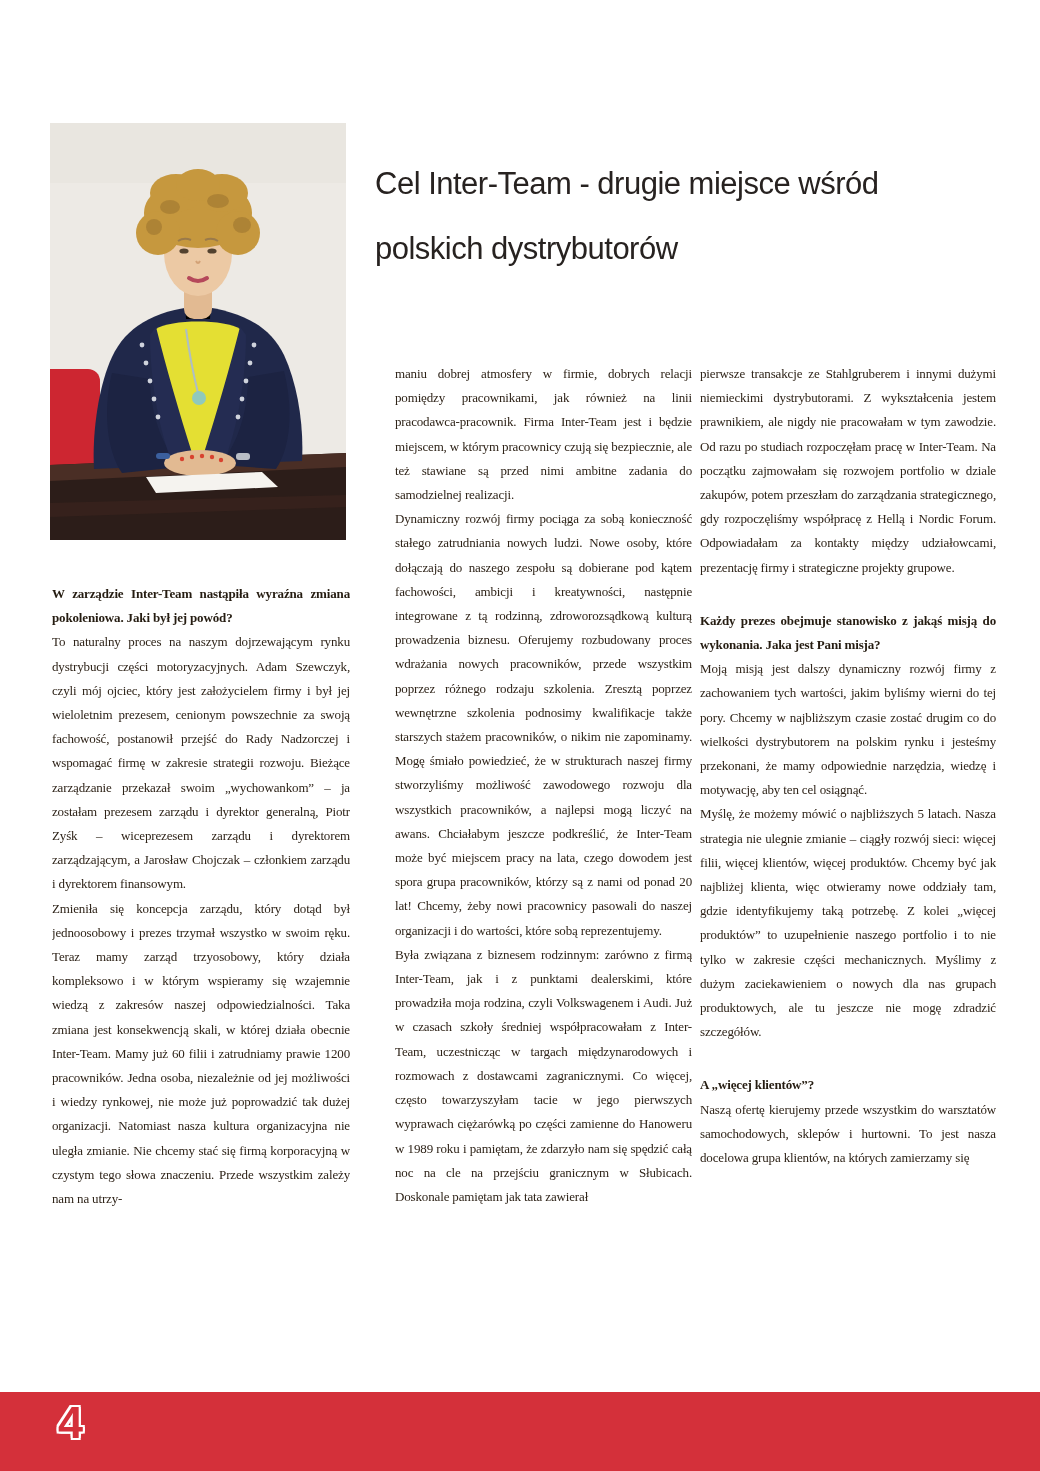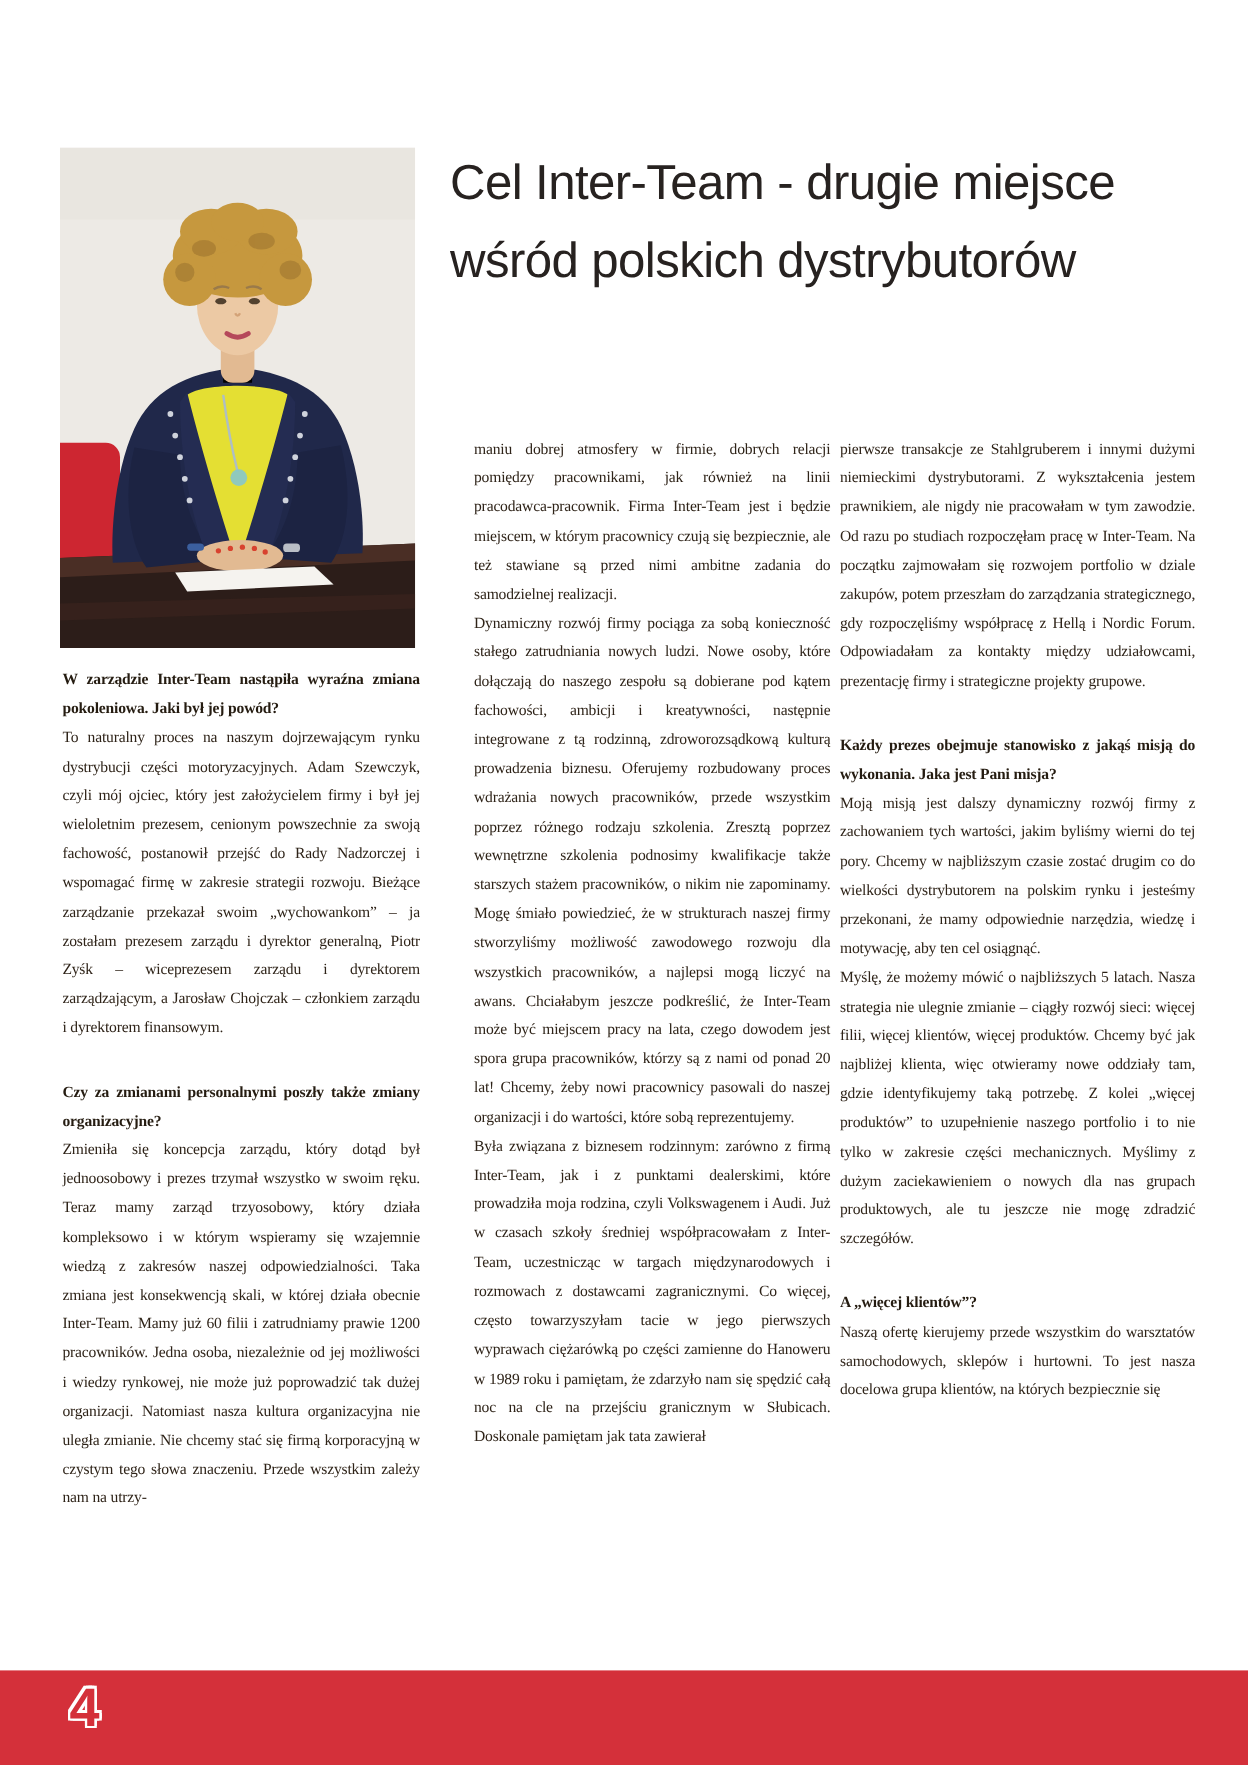--- a/index.html
+++ b/index.html
@@ -22,34 +22,34 @@
   .wywiad {
     position:absolute; right:136px; top:-6px;
     font-family:"Liberation Sans", sans-serif; font-size:28px; font-weight:400;
     color:#2e2a26; letter-spacing:3px; white-space:nowrap;
   }
   .header-right-block { position:absolute; left:909px; top:-3px; width:131px; height:24px; background:#cecece; }
   
   .photo { position:absolute; left:50px; top:123px; width:296px; height:417px; }
   
   .title {
-    position:absolute; left:375px; top:120px; width:612px; margin:0;
+    position:absolute; left:375px; top:151px; width:612px; margin:0;
     font-family:"Liberation Sans", sans-serif; font-weight:400;
-    font-size:41px; line-height:65px; letter-spacing:-0.5px; color:#272220;
+    font-size:31px; line-height:65px; letter-spacing:-0.5px; color:#272220;
   }
   
   .col {
     position:absolute; text-align:justify; color:#2e2318;
     font-size:13px; line-height:24.2px; letter-spacing:-0.15px;
     overflow:hidden;
   }
   .col p { margin:0; }
   .col p.q { font-weight:bold; color:#251c11; margin-top:29px; }
   .col p.q:first-child { margin-top:0; }
-  .col1 { left:52px;  top:554px; width:298px; height:790px; }
+  .col1 { left:52px;  top:582px; width:298px; height:790px; }
   .col2 { left:395px; top:362px; width:297px; height:1012px; }
   .col3 { left:700px; top:362px; width:296px; height:1012px; }
   
   .footer { position:absolute; left:0; top:1392px; width:1040px; height:79px; background:#d4303a; }
   .pagenum {
     position:absolute; left:58px; top:5px;
     font-family:"Liberation Sans", sans-serif; font-weight:bold; font-size:45px;
     color:#d4303a;
     text-shadow: 2px 0 0 #fff, -2px 0 0 #fff, 0 2px 0 #fff, 0 -2px 0 #fff,
                  2px 2px 0 #fff, -2px -2px 0 #fff, 2px -2px 0 #fff, -2px 2px 0 #fff;
@@ -139,36 +139,35 @@
 
       <path d="M96 354 L212 349 L228 364 L106 370 Z" fill="#f5f3ef"></path>
     </svg>
   </div>
 
   <h1 class="title">Cel Inter-Team - drugie miejsce wśród polskich dystrybutorów</h1>
 
   <div class="col col1">
     <p class="q">W zarządzie Inter-Team nastąpiła wyraźna zmiana pokoleniowa. Jaki był jej powód?</p>
     <p class="a">To naturalny proces na naszym dojrzewającym rynku dystrybucji części motoryzacyjnych. Adam Szewczyk, czyli mój ojciec, który jest założycielem firmy i był jej wieloletnim prezesem, cenionym powszechnie za swoją fachowość, postanowił przejść do Rady Nadzorczej i wspomagać firmę w zakresie strategii rozwoju. Bieżące zarządzanie przekazał swoim „wychowankom” – ja zostałam prezesem zarządu i dyrektor generalną, Piotr Zyśk – wiceprezesem zarządu i dyrektorem zarządzającym, a Jarosław Chojczak – członkiem zarządu i dyrektorem finansowym.</p>
-    <p class="q">Czy za zmianami personalnymi poszły także zmiany organizacyjne?</p>
     <p class="a">Zmieniła się koncepcja zarządu, który dotąd był jednoosobowy i prezes trzymał wszystko w swoim ręku. Teraz mamy zarząd trzyosobowy, który działa kompleksowo i w którym wspieramy się wzajemnie wiedzą z zakresów naszej odpowiedzialności. Taka zmiana jest konsekwencją skali, w której działa obecnie Inter-Team. Mamy już 60 filii i zatrudniamy prawie 1200 pracowników. Jedna osoba, niezależnie od jej możliwości i wiedzy rynkowej, nie może już poprowadzić tak dużej organizacji. Natomiast nasza kultura organizacyjna nie uległa zmianie. Nie chcemy stać się firmą korporacyjną w czystym tego słowa znaczeniu. Przede wszystkim zależy nam na utrzy-</p>
   </div>
 
   <div class="col col2">
     <p class="a">maniu dobrej atmosfery w firmie, dobrych relacji pomiędzy pracownikami, jak również na linii pracodawca-pracownik. Firma Inter-Team jest i będzie miejscem, w którym pracownicy czują się bezpiecznie, ale też stawiane są przed nimi ambitne zadania do samodzielnej realizacji.</p>
     <p class="a">Dynamiczny rozwój firmy pociąga za sobą konieczność stałego zatrudniania nowych ludzi. Nowe osoby, które dołączają do naszego zespołu są dobierane pod kątem fachowości, ambicji i kreatywności, następnie integrowane z tą rodzinną, zdroworozsądkową kulturą prowadzenia biznesu. Oferujemy rozbudowany proces wdrażania nowych pracowników, przede wszystkim poprzez różnego rodzaju szkolenia. Zresztą poprzez wewnętrzne szkolenia podnosimy kwalifikacje także starszych stażem pracowników, o nikim nie zapominamy. Mogę śmiało powiedzieć, że w strukturach naszej firmy stworzyliśmy możliwość zawodowego rozwoju dla wszystkich pracowników, a najlepsi mogą liczyć na awans. Chciałabym jeszcze podkreślić, że Inter-Team może być miejscem pracy na lata, czego dowodem jest spora grupa pracowników, którzy są z nami od ponad 20 lat! Chcemy, żeby nowi pracownicy pasowali do naszej organizacji i do wartości, które sobą reprezentujemy.</p>
     <p class="a">Była związana z biznesem rodzinnym: zarówno z firmą Inter-Team, jak i z punktami dealerskimi, które prowadziła moja rodzina, czyli Volkswagenem i Audi. Już w czasach szkoły średniej współpracowałam z Inter-Team, uczestnicząc w targach międzynarodowych i rozmowach z dostawcami zagranicznymi. Co więcej, często towarzyszyłam tacie w jego pierwszych wyprawach ciężarówką po części zamienne do Hanoweru w 1989 roku i pamiętam, że zdarzyło nam się spędzić całą noc na cle na przejściu granicznym w Słubicach. Doskonale pamiętam jak tata zawierał</p>
   </div>
 
   <div class="col col3">
     <p class="a">pierwsze transakcje ze Stahlgruberem i innymi dużymi niemieckimi dystrybutorami. Z wykształcenia jestem prawnikiem, ale nigdy nie pracowałam w tym zawodzie. Od razu po studiach rozpoczęłam pracę w Inter-Team. Na początku zajmowałam się rozwojem portfolio w dziale zakupów, potem przeszłam do zarządzania strategicznego, gdy rozpoczęliśmy współpracę z Hellą i Nordic Forum. Odpowiadałam za kontakty między udziałowcami, prezentację firmy i strategiczne projekty grupowe.</p>
     <p class="q">Każdy prezes obejmuje stanowisko z jakąś misją do wykonania. Jaka jest Pani misja?</p>
     <p class="a">Moją misją jest dalszy dynamiczny rozwój firmy z zachowaniem tych wartości, jakim byliśmy wierni do tej pory. Chcemy w najbliższym czasie zostać drugim co do wielkości dystrybutorem na polskim rynku i jesteśmy przekonani, że mamy odpowiednie narzędzia, wiedzę i motywację, aby ten cel osiągnąć.</p>
     <p class="a">Myślę, że możemy mówić o najbliższych 5 latach. Nasza strategia nie ulegnie zmianie – ciągły rozwój sieci: więcej filii, więcej klientów, więcej produktów. Chcemy być jak najbliżej klienta, więc otwieramy nowe oddziały tam, gdzie identyfikujemy taką potrzebę. Z kolei „więcej produktów” to uzupełnienie naszego portfolio i to nie tylko w zakresie części mechanicznych. Myślimy z dużym zaciekawieniem o nowych dla nas grupach produktowych, ale tu jeszcze nie mogę zdradzić szczegółów.</p>
     <p class="q">A „więcej klientów”?</p>
-    <p class="a">Naszą ofertę kierujemy przede wszystkim do warsztatów samochodowych, sklepów i hurtowni. To jest nasza docelowa grupa klientów, na których bezpiecznie się</p>
+    <p class="a">Naszą ofertę kierujemy przede wszystkim do warsztatów samochodowych, sklepów i hurtowni. To jest nasza docelowa grupa klientów, na których zamierzamy się</p>
   </div>
 
   <div class="footer">
     <span class="pagenum">4</span>
   </div>
 
 </div>
 
 </body></html>

